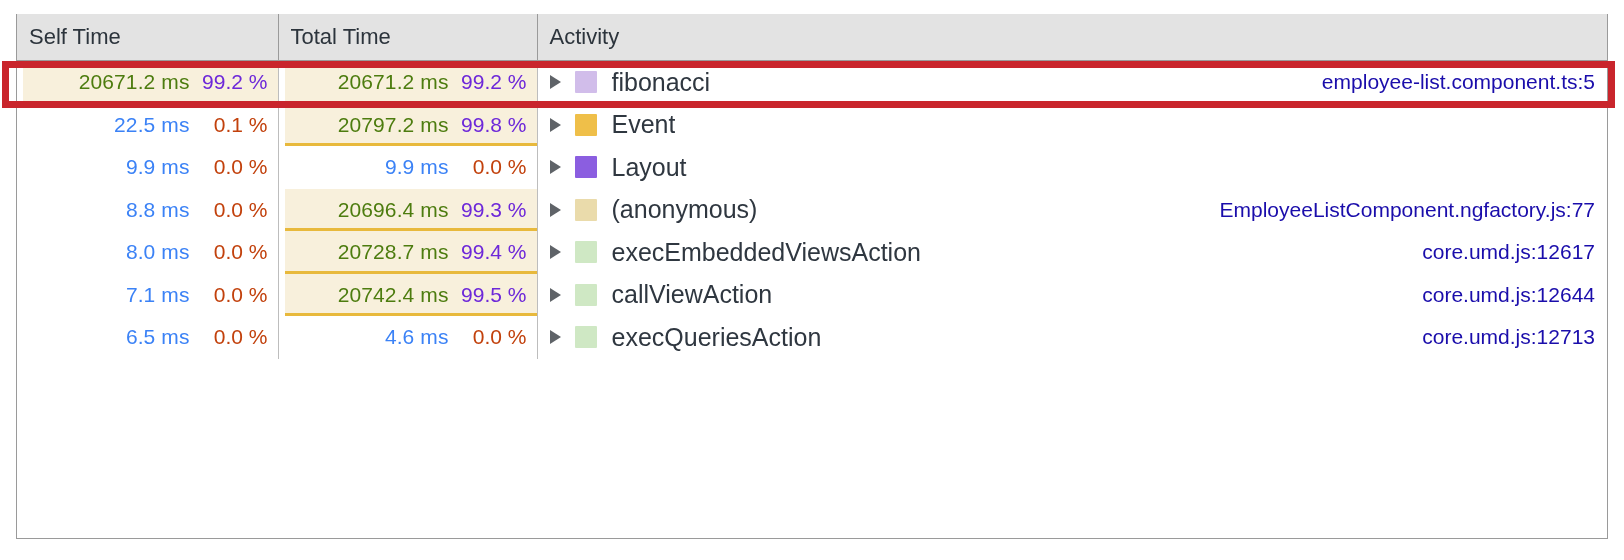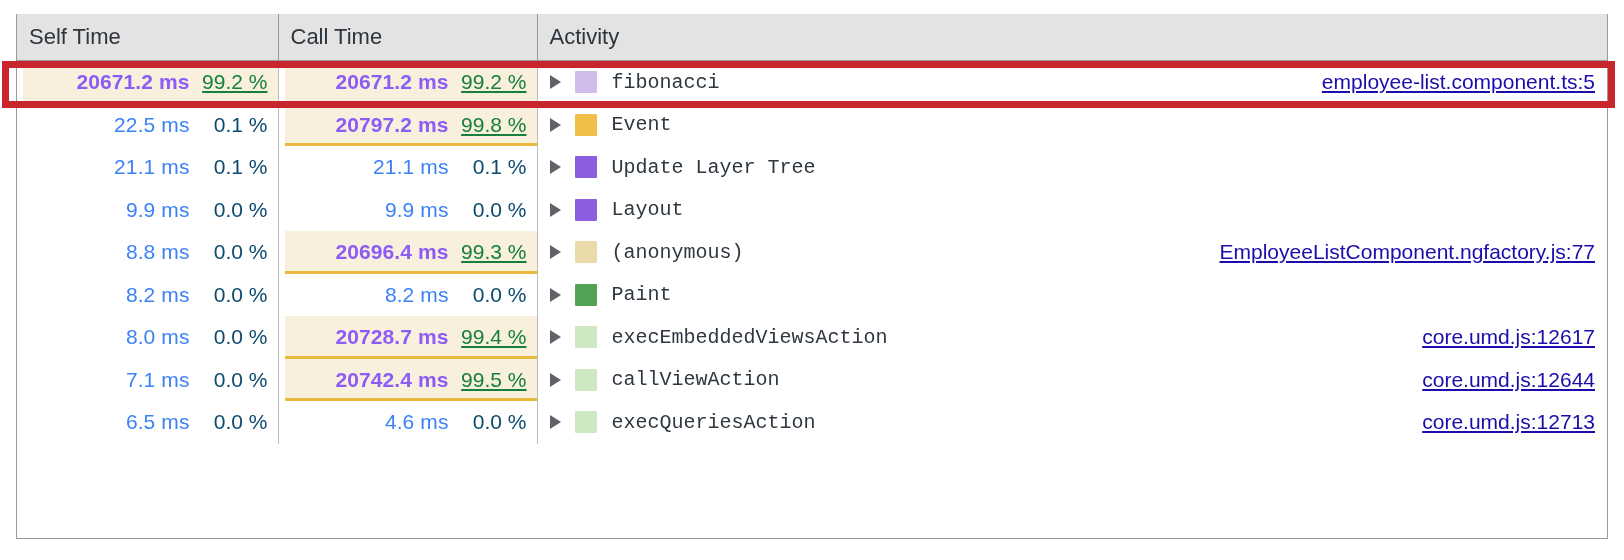--- a/index.html
+++ b/index.html
@@ -93,21 +93,21 @@
     justify-content: flex-end;
     padding-right: 10px;
     white-space: nowrap;
   }
   .numbox .ms {
     color: #3b82f6;
     font-size: 21px;
     letter-spacing: 0.1px;
   }
   .numbox .pct {
-    color: #0c4a6e;
+    color: #c2410c;
     font-size: 21px;
     width: 76px;
     text-align: right;
     display: inline-block;
     margin-left: 2px;
   }
 
   
   .numbox.hi {
     background: #f8f0dc;
@@ -115,22 +115,22 @@
   }
   .numbox.hi::after {
     content: "";
     position: absolute;
     left: 0;
     right: 0;
     bottom: 0;
     height: 3px;
     background: #e8b93c;
   }
-  .numbox.hi .ms  { color: #8b5cf6; font-weight: bold; }
-  .numbox.hi .pct { color: #15803d; text-decoration: underline; }
+  .numbox.hi .ms  { color: #4d7c0f; }
+  .numbox.hi .pct { color: #6d28d9; }
 
   
   .act {
     display: flex;
     align-items: center;
     height: 42.5px;
     padding-left: 12px;
     padding-right: 12px;
     box-sizing: border-box;
   }
@@ -144,32 +144,30 @@
     margin-right: 14px;
   }
   .swatch {
     width: 22px;
     height: 22px;
     flex: 0 0 auto;
     margin-right: 15px;
     border-radius: 1px;
   }
   .act-name {
-    font-size: 20px;
+    font-size: 25px;
     color: #2f3740;
     white-space: nowrap;
     overflow: hidden;
     text-overflow: ellipsis;
-    font-family: Liberation Mono, monospace;
   }
   .spacer { flex: 1 1 auto; }
   .srclink {
     font-size: 21px;
     color: #1a0dab;
-    text-decoration: underline;
     white-space: nowrap;
     cursor: pointer;
   }
   .srclink:empty { display: none; }
 
   
   .redbox {
     position: absolute;
     left: 2px;
     top: 61px;
@@ -192,21 +190,21 @@
         <col class="c-self">
         <col class="c-total">
         <col class="c-act">
       </colgroup>
       <thead>
         <tr>
           <th>
             <span class="hdr-label">Self Time</span>
           </th>
           <th>
-            <span class="hdr-label">Call Time</span>
+            <span class="hdr-label">Total Time</span>
           </th>
           <th class="last">
             <span class="hdr-label">Activity</span>
           </th>
         </tr>
       </thead>
       <tbody id="tbody">
           <tr>
             <td>
               <div class="numbox hi">
@@ -248,42 +246,20 @@
                 <span class="disclosure"></span>
                 <span class="swatch" style="background:#efbf49"></span>
                 <span class="act-name">Event</span>
                 <span class="spacer"></span>
               </div>
             </td>
           </tr>
           <tr>
             <td>
               <div class="numbox">
-                <span class="ms">21.1 ms</span>
-                <span class="pct">0.1 %</span>
-              </div>
-            </td>
-            <td>
-              <div class="numbox">
-                <span class="ms">21.1 ms</span>
-                <span class="pct">0.1 %</span>
-              </div>
-            </td>
-            <td class="act-cell">
-              <div class="act">
-                <span class="disclosure"></span>
-                <span class="swatch" style="background:#8b5ee0"></span>
-                <span class="act-name">Update Layer Tree</span>
-                <span class="spacer"></span>
-              </div>
-            </td>
-          </tr>
-          <tr>
-            <td>
-              <div class="numbox">
                 <span class="ms">9.9 ms</span>
                 <span class="pct">0.0 %</span>
               </div>
             </td>
             <td>
               <div class="numbox">
                 <span class="ms">9.9 ms</span>
                 <span class="pct">0.0 %</span>
               </div>
             </td>
@@ -309,42 +285,20 @@
                 <span class="pct">99.3 %</span>
               </div>
             </td>
             <td class="act-cell">
               <div class="act">
                 <span class="disclosure"></span>
                 <span class="swatch" style="background:#eadbab"></span>
                 <span class="act-name">(anonymous)</span>
                 <span class="spacer"></span>
                 <span class="srclink">EmployeeListComponent.ngfactory.js:77</span>
-              </div>
-            </td>
-          </tr>
-          <tr>
-            <td>
-              <div class="numbox">
-                <span class="ms">8.2 ms</span>
-                <span class="pct">0.0 %</span>
-              </div>
-            </td>
-            <td>
-              <div class="numbox">
-                <span class="ms">8.2 ms</span>
-                <span class="pct">0.0 %</span>
-              </div>
-            </td>
-            <td class="act-cell">
-              <div class="act">
-                <span class="disclosure"></span>
-                <span class="swatch" style="background:#53a254"></span>
-                <span class="act-name">Paint</span>
-                <span class="spacer"></span>
               </div>
             </td>
           </tr>
           <tr>
             <td>
               <div class="numbox">
                 <span class="ms">8.0 ms</span>
                 <span class="pct">0.0 %</span>
               </div>
             </td>

